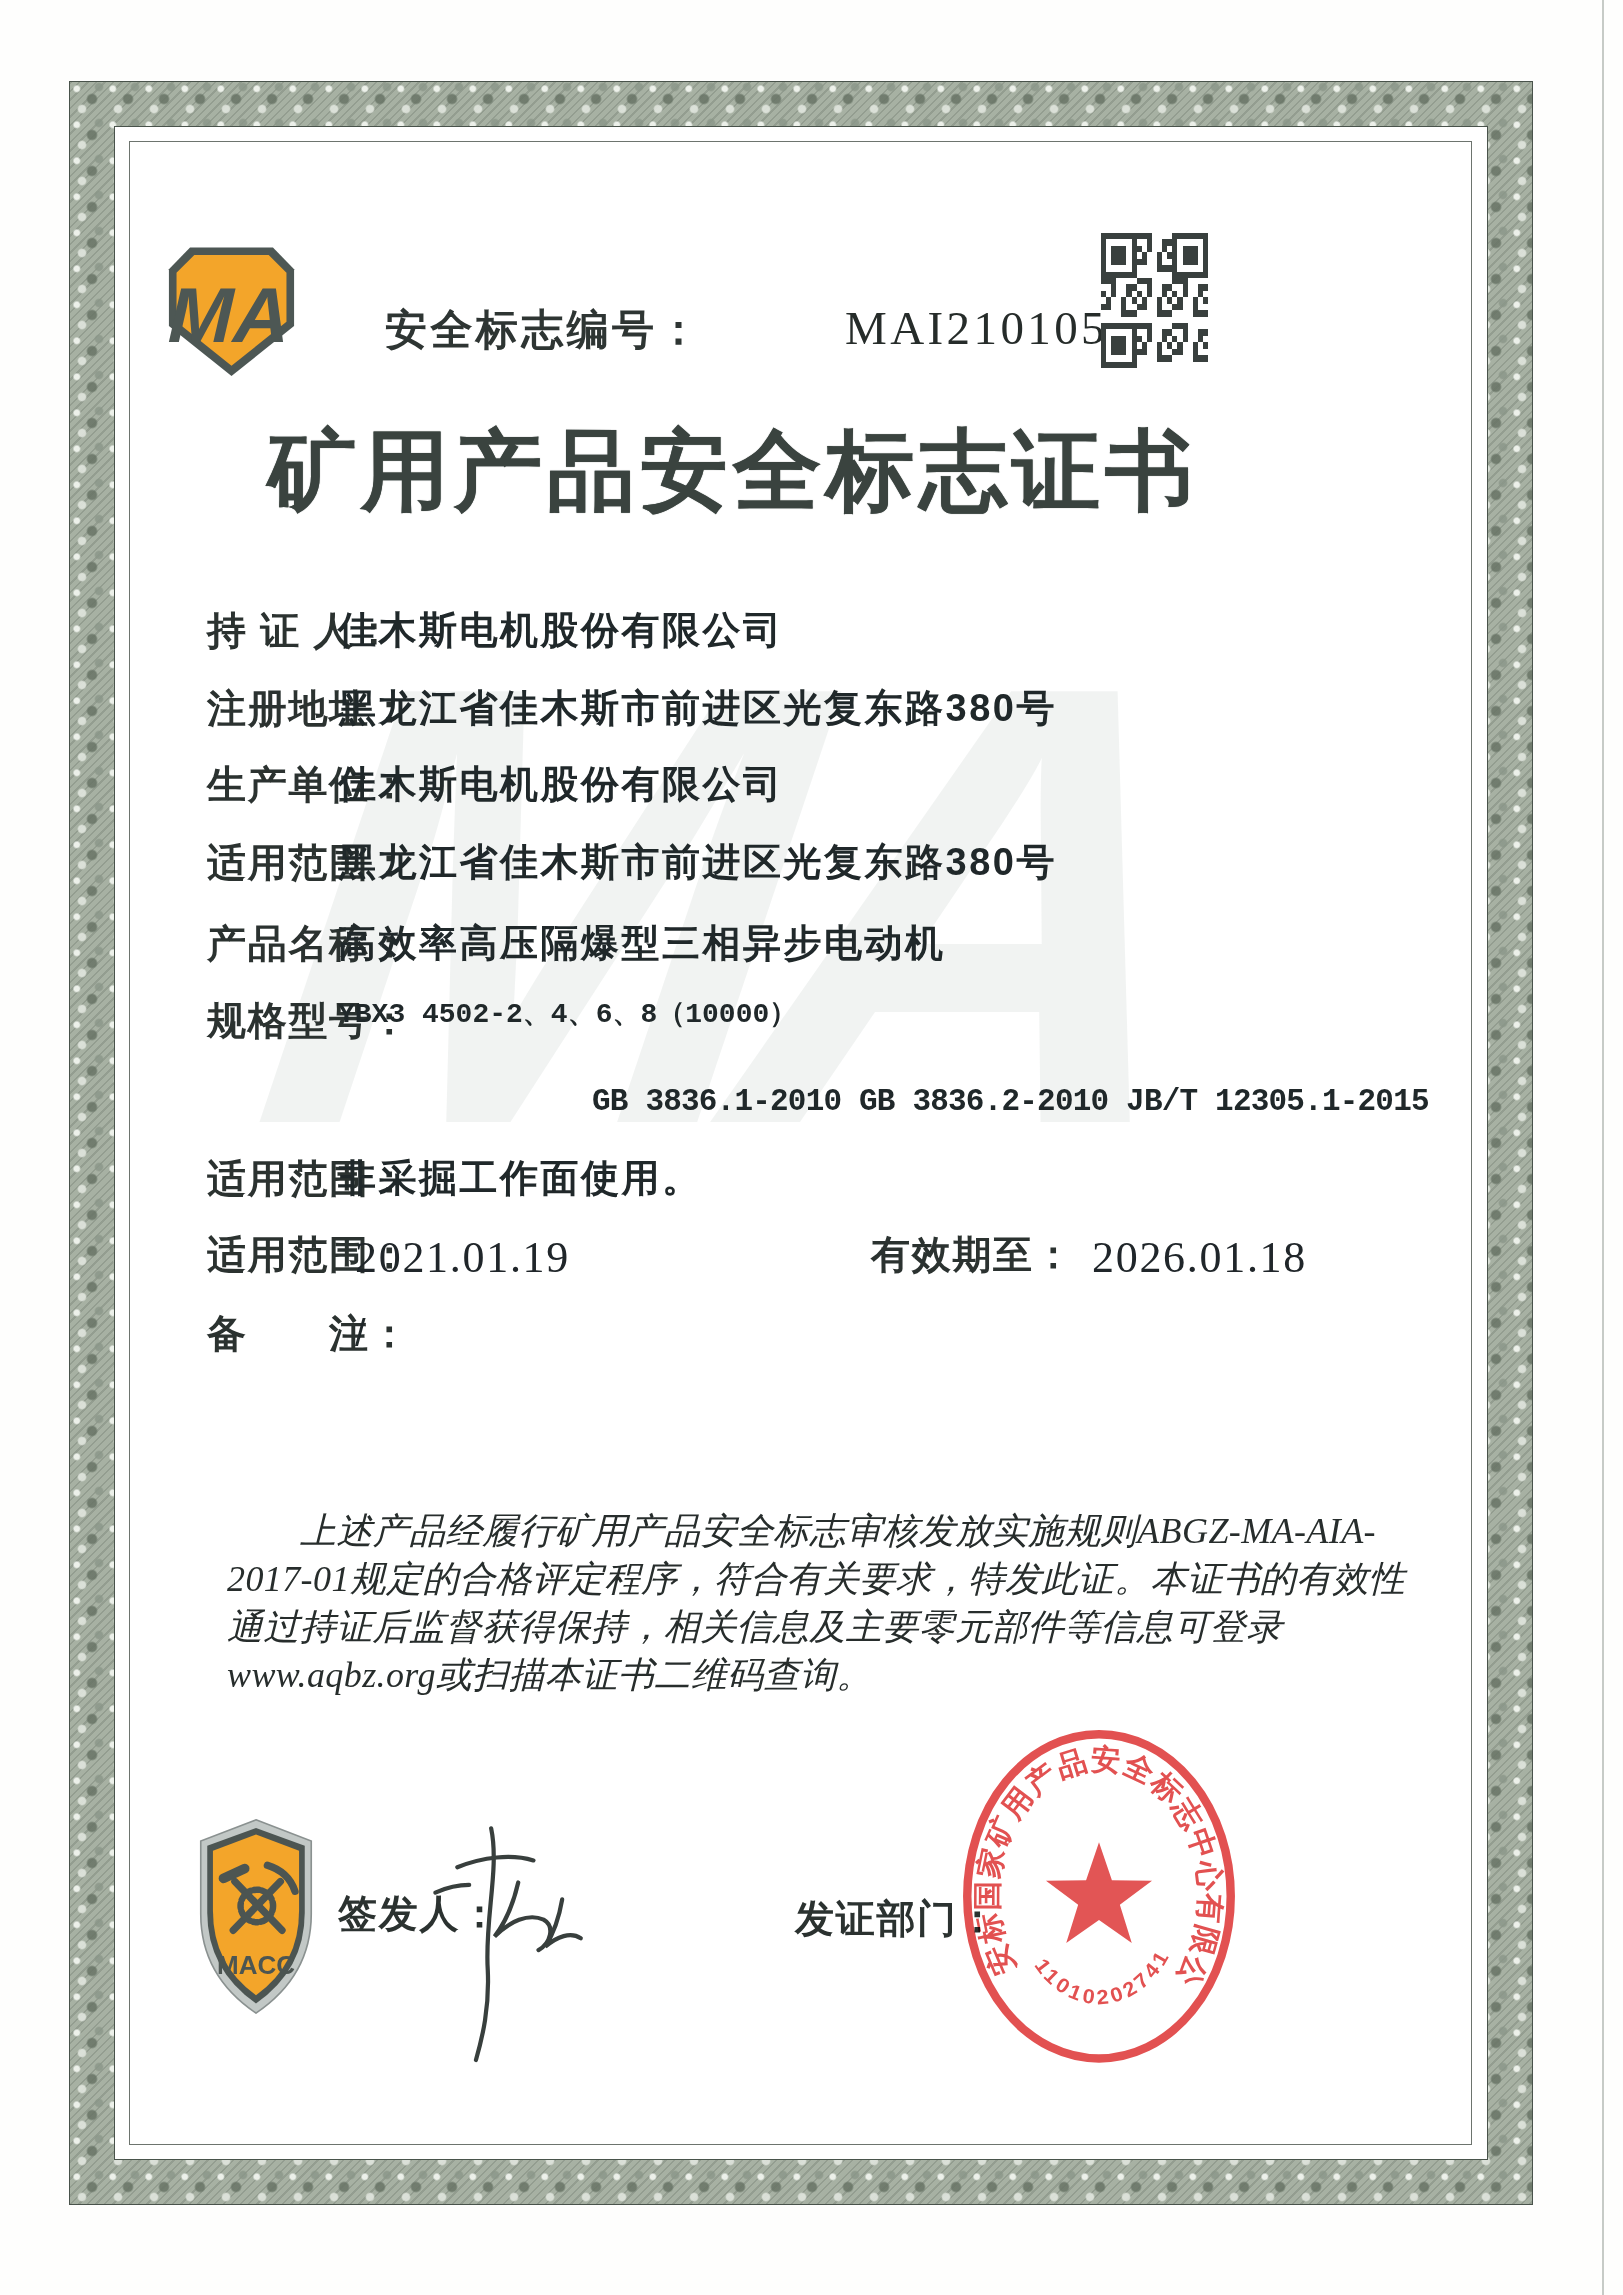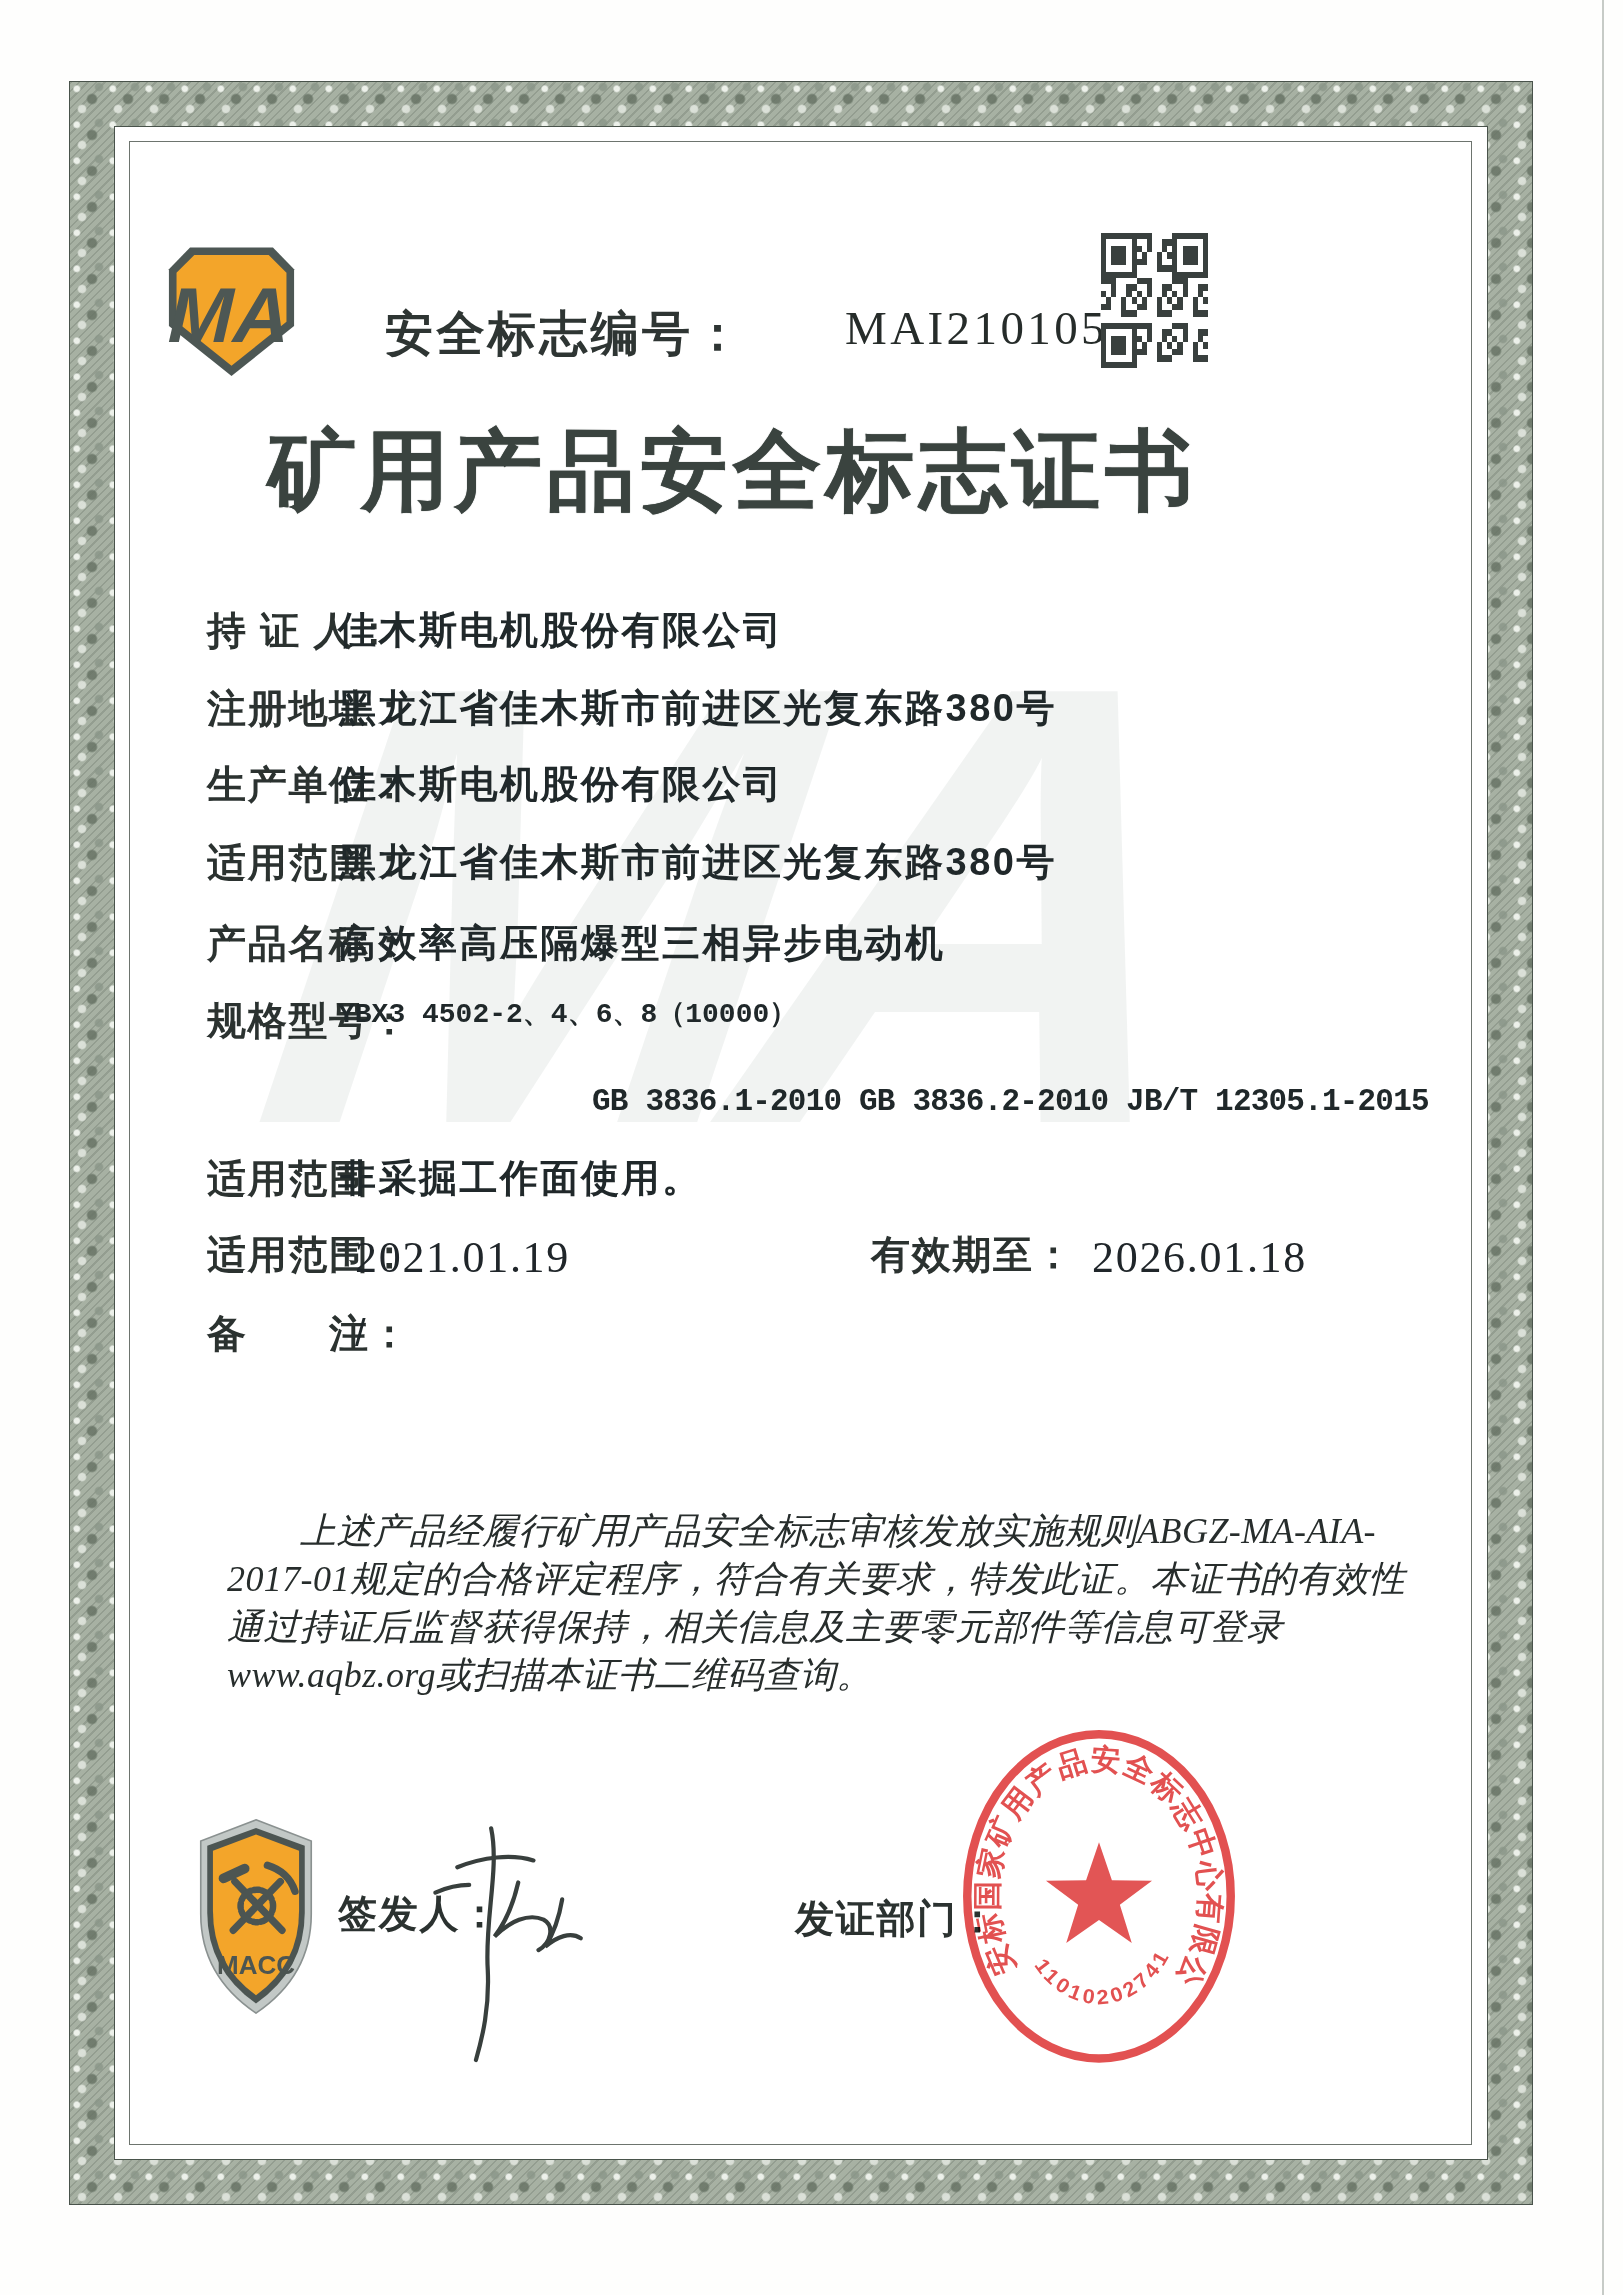--- a/index.html
+++ b/index.html
@@ -18,21 +18,21 @@
   .band-hole{position:absolute;left:114px;top:126px;width:1374px;height:2034px;background:#fff;
         border:1.7px solid #49534b;box-sizing:border-box;}
   .inner-frame{position:absolute;left:129px;top:141px;width:1343px;height:2004px;
         border:1.7px solid #6d746e;box-sizing:border-box;}
   .scan-edge{position:absolute;right:18.6px;top:0;bottom:0;width:2.5px;background:#c7cbc7;}
   .watermark{position:absolute;left:279px;top:592px;font-size:626px;font-weight:700;font-style:italic;
         letter-spacing:-47px;color:rgba(148,160,152,.13);transform:skewX(-8deg);line-height:1;
         font-family:"Liberation Sans", sans-serif;user-select:none;}
   .abs{position:absolute;line-height:1.15;white-space:nowrap;}
   
-  .hdr-label{left:385px;top:306px;font-size:48px;font-weight:700;color:#2e3533;letter-spacing:3.4px;}
+  .hdr-label{left:385px;top:306px;font-size:42px;font-weight:700;color:#2e3533;letter-spacing:3.4px;}
   .hdr-number{left:845px;top:301px;font-size:47px;font-family:"Liberation Serif",serif;
         color:#262c2a;letter-spacing:3.4px;}
   .title{left:114px;top:421px;width:1238px;text-align:center;font-size:88px;font-weight:700;
         color:#3a433f;letter-spacing:5px;font-family:"Liberation Serif",serif;
         text-shadow:0 0 0.8px #3a433f;}
   
   .flabel{left:207px;font-size:39px;font-weight:700;color:#2b3230;letter-spacing:1.7px;}
   .fval{left:338px;font-size:38px;font-weight:700;color:#20282a;letter-spacing:2.5px;}
   .code-lg{font-family:"Liberation Mono",monospace;letter-spacing:0;font-size:28px;}
   .code-sm{left:592px;font-family:"Liberation Mono",monospace;font-size:31px;letter-spacing:-0.8px;top:1084px;}

